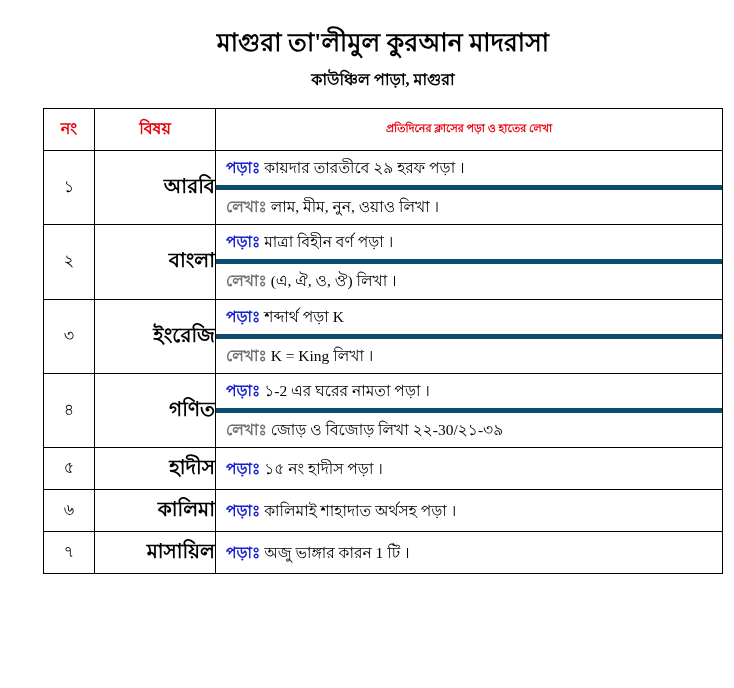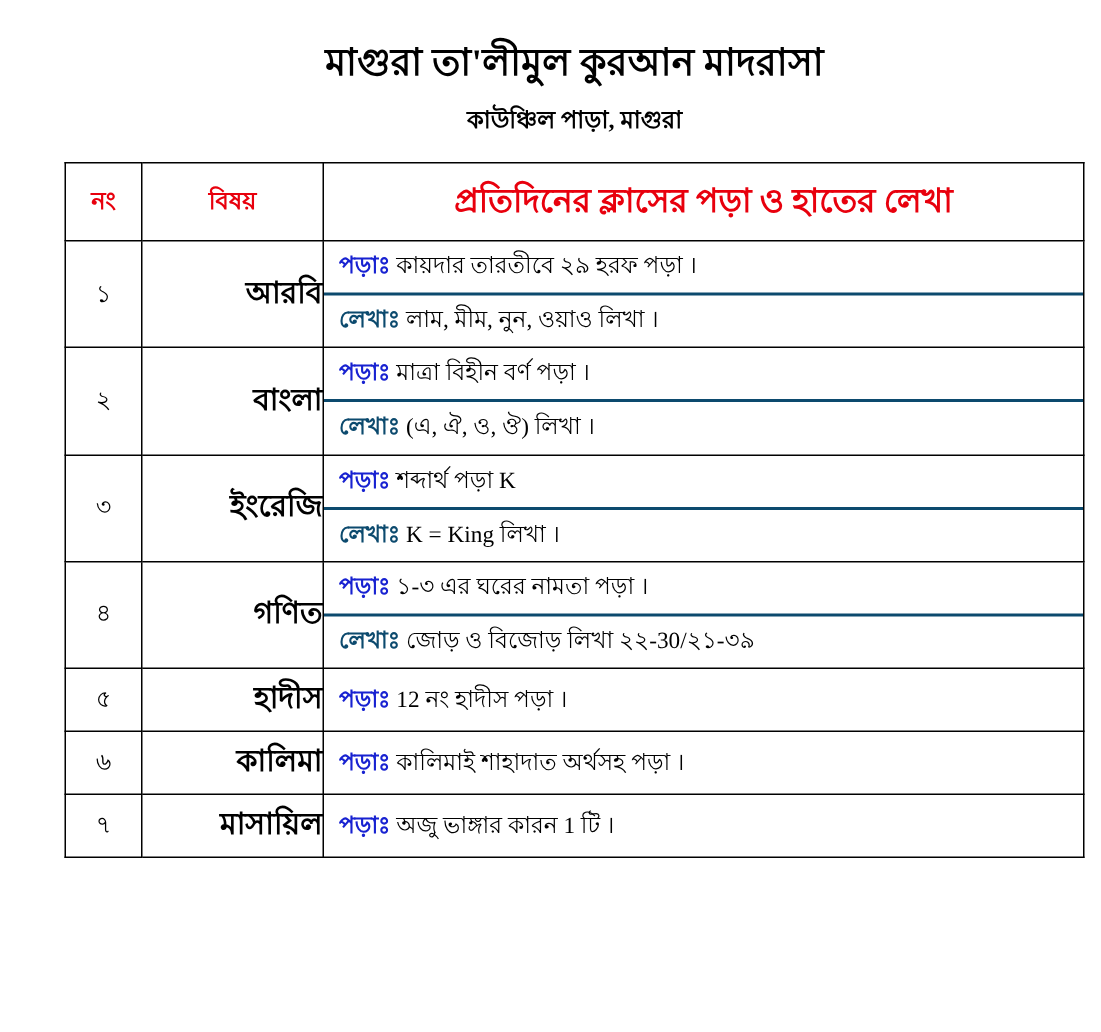--- a/index.html
+++ b/index.html
@@ -77,53 +77,53 @@
     text-align: center;
   }
   .head-cell {
     text-align: center;
     color: #e8000d;
     font-weight: bold;
     font-size: 16px;
     padding: 7px 2px;
   }
   .head-cell.big {
-    font-size: 22px;
+    font-size: 11px;
   }
   td.no-cell {
     text-align: center;
     font-size: 16px;
     padding: 4px 0;
   }
   td.sub-cell {
     text-align: right;
     font-size: 20px;
     font-weight: bold;
     padding: 4px 0;
   }
   td.task-cell {
     padding: 0;
   }
   .task-line {
     padding: 7px 8px 7px 10px;
     font-size: 15.5px;
     line-height: 1.3;
-    border-bottom: 2px solid #0c4a6e;
+    border-bottom: 5px solid #0c4a6e;
     white-space: nowrap;
     overflow: hidden;
   }
   .task-line:last-child {
     border-bottom: none;
   }
   .lbl-read {
     color: #1822d1;
     font-weight: bold;
   }
   .lbl-write {
-    color: #0c4a6e;
+    color: #737373;
     font-weight: bold;
   }
   .task-text {
     color: #000000;
   }
   .row-tall td.no-cell,
   .row-tall td.sub-cell {
     padding: 0;
   }
 </style>
@@ -168,29 +168,29 @@
             <td class="sub-cell">ইংরেজি</td>
             <td class="task-cell">
               <div class="task-line"><span class="lbl-read">পড়াঃ</span><span class="task-text"> শব্দার্থ পড়া K</span></div>
               <div class="task-line"><span class="lbl-write">লেখাঃ</span><span class="task-text"> K = King লিখা ।</span></div>
             </td>
           </tr>
           <tr class="row-tall">
             <td class="no-cell">৪</td>
             <td class="sub-cell">গণিত</td>
             <td class="task-cell">
-              <div class="task-line"><span class="lbl-read">পড়াঃ</span><span class="task-text"> ১-৩ এর ঘরের নামতা পড়া ।</span></div>
+              <div class="task-line"><span class="lbl-read">পড়াঃ</span><span class="task-text"> ১-2 এর ঘরের নামতা পড়া ।</span></div>
               <div class="task-line"><span class="lbl-write">লেখাঃ</span><span class="task-text"> জোড় ও বিজোড় লিখা ২২-30/২১-৩৯</span></div>
             </td>
           </tr>
           <tr>
             <td class="no-cell">৫</td>
             <td class="sub-cell">হাদীস</td>
             <td class="task-cell">
-              <div class="task-line"><span class="lbl-read">পড়াঃ</span><span class="task-text"> 12 নং হাদীস পড়া ।</span></div>
+              <div class="task-line"><span class="lbl-read">পড়াঃ</span><span class="task-text"> ১৫ নং হাদীস পড়া ।</span></div>
             </td>
           </tr>
           <tr>
             <td class="no-cell">৬</td>
             <td class="sub-cell">কালিমা</td>
             <td class="task-cell">
               <div class="task-line"><span class="lbl-read">পড়াঃ</span><span class="task-text"> কালিমাই শাহাদাত অর্থসহ পড়া ।</span></div>
             </td>
           </tr>
           <tr>

